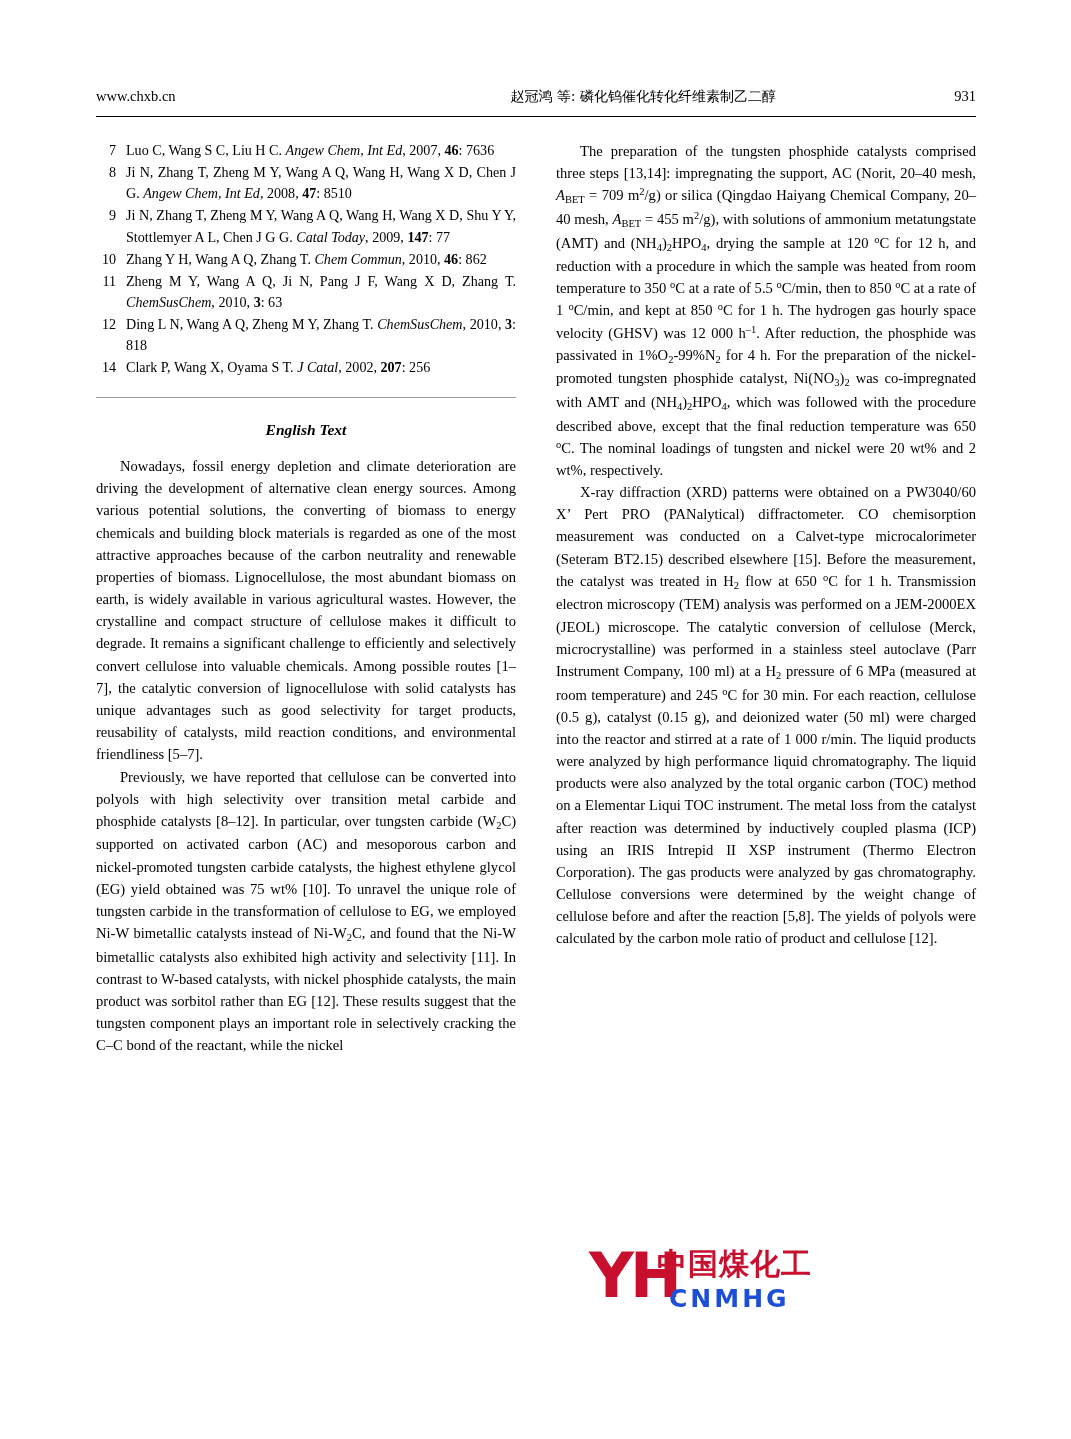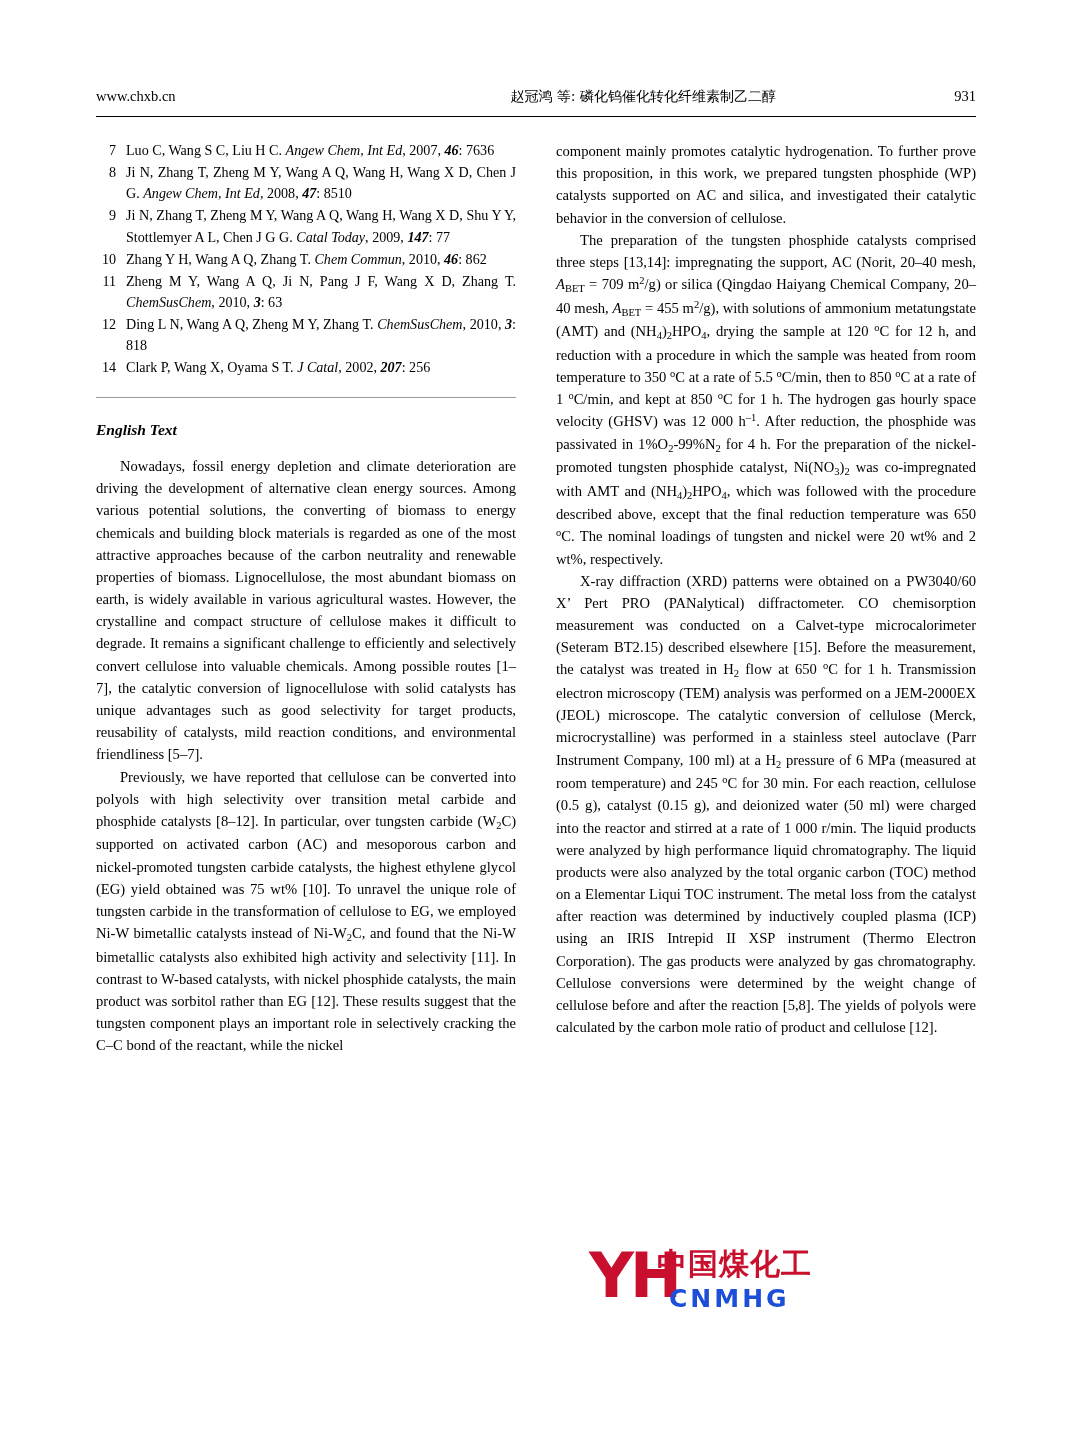--- a/index.html
+++ b/index.html
@@ -85,39 +85,39 @@
     text-align: justify;
   }
   .ref-num {
     position: absolute;
     left: 0;
     top: 0;
     width: 20px;
     text-align: right;
   }
   .it { font-style: italic; }
-  .bd { font-weight: bold; font-style: italic; }
+  .bd { font-weight: bold; }
 
   .divider {
     width: 420px;
     height: 1px;
     background: #9a9a9a;
     margin: 18px 0 20px 0;
   }
 
   
   .sec-cn {
     text-align: center;
     font-family: "DejaVu Sans", sans-serif;
     font-size: 17px;
     letter-spacing: 6px;
     margin-bottom: 6px;
   }
   .sec-en {
-    text-align: left;
+    text-align: center;
     font-weight: bold;
     font-style: italic;
     font-size: 15.5px;
     margin-bottom: 14px;
   }
 
   p.body {
     margin: 0;
     text-indent: 24px;
     text-align: justify;
@@ -198,21 +198,20 @@
 
     <div class="sec-en">English Text</div>
 
     <p class="body">Nowadays, fossil energy depletion and climate deterioration are driving the development of alternative clean energy sources. Among various potential solutions, the converting of biomass to energy chemicals and building block materials is regarded as one of the most attractive approaches because of the carbon neutrality and renewable properties of biomass. Lignocellulose, the most abundant biomass on earth, is widely available in various agricultural wastes. However, the crystalline and compact structure of cellulose makes it difficult to degrade. It remains a significant challenge to efficiently and selectively convert cellulose into valuable chemicals. Among possible routes [1–7], the catalytic conversion of lignocellulose with solid catalysts has unique advantages such as good selectivity for target products, reusability of catalysts, mild reaction conditions, and environmental friendliness [5–7].</p>
 
     <p class="body"><span>Previously, we have reported that cellulose can be converted into polyols with high selectivity over transition metal carbide and phosphide catalysts [8–12]. In particular, over tungsten carbide (W</span><sub>2</sub><span>C) supported on activated carbon (AC) and mesoporous carbon and nickel-promoted tungsten carbide catalysts, the highest ethylene glycol (EG) yield obtained was 75 wt% [10]. To unravel the unique role of tungsten carbide in the transformation of cellulose to EG, we employed Ni-W bimetallic catalysts instead of Ni-W</span><sub>2</sub><span>C, and found that the Ni-W bimetallic catalysts also exhibited high activity and selectivity [11]. In contrast to W-based catalysts, with nickel phosphide catalysts, the main product was sorbitol rather than EG [12]. These results suggest that the tungsten component plays an important role in selectively cracking the C–C bond of the reactant, while the nickel</span></p>
   </div>
 
   <div class="col col-right">
 
-    <p class="body" style="text-indent:0">component mainly promotes catalytic hydrogenation. To further prove this proposition, in this work, we prepared tungsten phosphide (WP) catalysts supported on AC and silica, and investigated their catalytic behavior in the conversion of cellulose.</p>
 
     <p class="body"><span>The preparation of the tungsten phosphide catalysts comprised three steps [13,14]: impregnating the support, AC (Norit, 20–40 mesh, </span><span class="it">A</span><sub>BET</sub><span> = 709 m</span><sup>2</sup><span>/g) or silica (Qingdao Haiyang Chemical Company, 20–40 mesh, </span><span class="it">A</span><sub>BET</sub><span> = 455 m</span><sup>2</sup><span>/g), with solutions of ammonium metatungstate (AMT) and (NH</span><sub>4</sub><span>)</span><sub>2</sub><span>HPO</span><sub>4</sub><span>, drying the sample at 120 </span><sup>o</sup><span>C for 12 h, and reduction with a procedure in which the sample was heated from room temperature to 350 </span><sup>o</sup><span>C at a rate of 5.5 </span><sup>o</sup><span>C/min, then to 850 </span><sup>o</sup><span>C at a rate of 1 </span><sup>o</sup><span>C/min, and kept at 850 </span><sup>o</sup><span>C for 1 h. The hydrogen gas hourly space velocity (GHSV) was 12 000 h</span><sup>–1</sup><span>. After reduction, the phosphide was passivated in 1%O</span><sub>2</sub><span>-99%N</span><sub>2</sub><span> for 4 h. For the preparation of the nickel-promoted tungsten phosphide catalyst, Ni(NO</span><sub>3</sub><span>)</span><sub>2</sub><span> was co-impregnated with AMT and (NH</span><sub>4</sub><span>)</span><sub>2</sub><span>HPO</span><sub>4</sub><span>, which was followed with the procedure described above, except that the final reduction temperature was 650 </span><sup>o</sup><span>C. The nominal loadings of tungsten and nickel were 20 wt% and 2 wt%, respectively.</span></p>
 
     <p class="body"><span>X-ray diffraction (XRD) patterns were obtained on a PW3040/60 X’ Pert PRO (PANalytical) diffractometer. CO chemisorption measurement was conducted on a Calvet-type microcalorimeter (Seteram BT2.15) described elsewhere [15]. Before the measurement, the catalyst was treated in H</span><sub>2</sub><span> flow at 650 </span><sup>o</sup><span>C for 1 h. Transmission electron microscopy (TEM) analysis was performed on a JEM-2000EX (JEOL) microscope. The catalytic conversion of cellulose (Merck, microcrystalline) was performed in a stainless steel autoclave (Parr Instrument Company, 100 ml) at a H</span><sub>2</sub><span> pressure of 6 MPa (measured at room temperature) and 245 </span><sup>o</sup><span>C for 30 min. For each reaction, cellulose (0.5 g), catalyst (0.15 g), and deionized water (50 ml) were charged into the reactor and stirred at a rate of 1 000 r/min. The liquid products were analyzed by high performance liquid chromatography. The liquid products were also analyzed by the total organic carbon (TOC) method on a Elementar Liqui TOC instrument. The metal loss from the catalyst after reaction was determined by inductively coupled plasma (ICP) using an IRIS Intrepid II XSP instrument (Thermo Electron Corporation). The gas products were analyzed by gas chromatography. Cellulose conversions were determined by the weight change of cellulose before and after the reaction [5,8]. The yields of polyols were calculated by the carbon mole ratio of product and cellulose [12].</span></p>
 
   </div>
 
   <div class="watermark">
     <div class="wm-yh">YH</div>
     <div class="wm-cn">中国煤化工</div>

